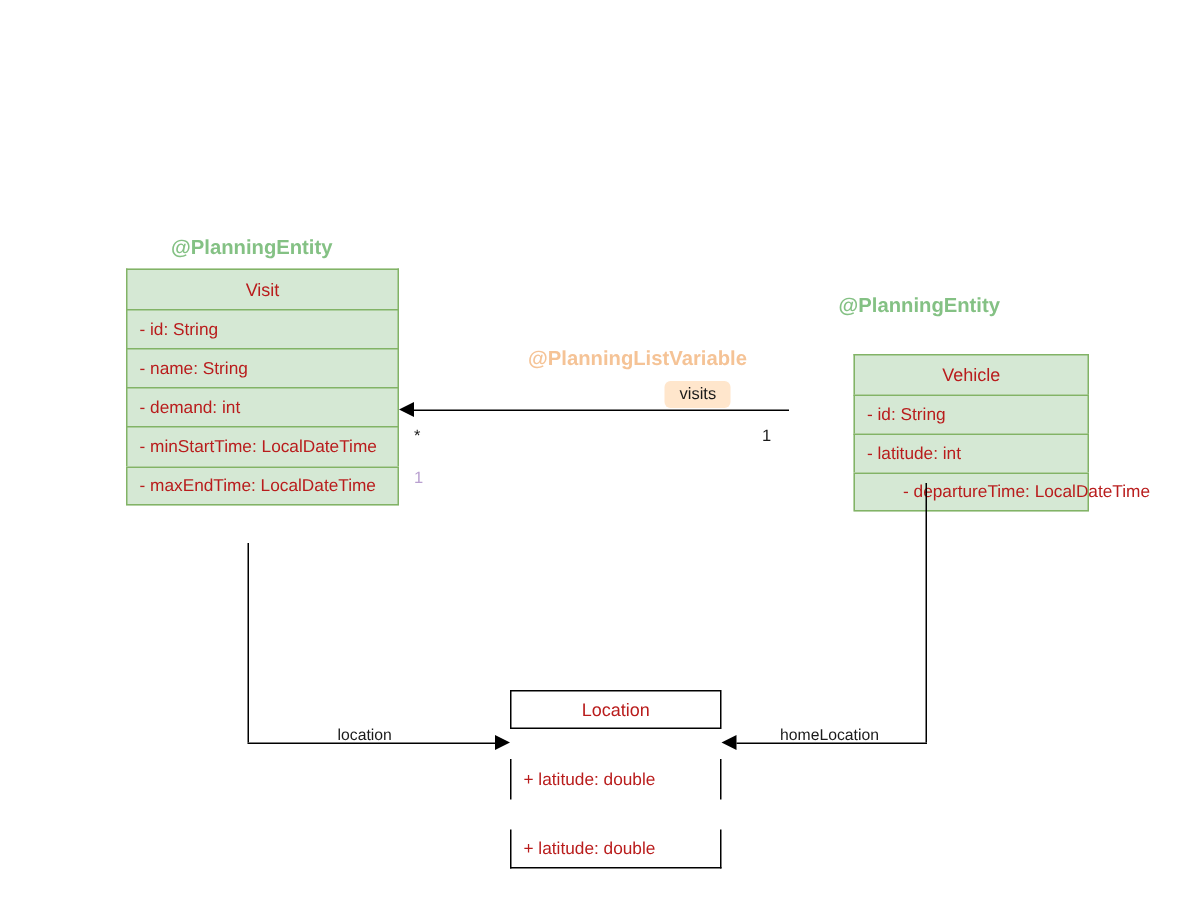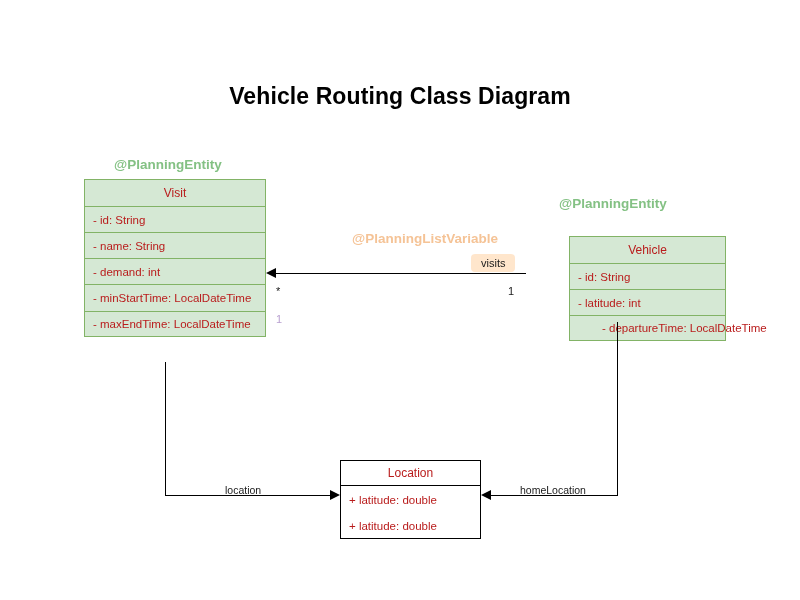--- a/index.html
+++ b/index.html
@@ -67,21 +67,21 @@
 
   
   .uml-class.plain .uml-row {
     background: #ffffff;
     border-left: 1px solid #000000;
     border-right: 1px solid #000000;
     border-top: 1px solid #000000;
     border-bottom: none;
   }
   .uml-class.plain .uml-row:last-child { border-bottom: 1px solid #000000; }
-  .uml-class.plain .uml-row.attr { border-top: none; }
+  .uml-class.plain .uml-row.attr { border-top: none; margin-top: 20px; }
   .uml-class.plain .uml-row.header { border-bottom: 1px solid #000000; }
 
   .uml-row.header {
     justify-content: center;
     font-size: 12px;
   }
   .uml-row.attr {
     justify-content: flex-start;
     padding-left: 8px;
   }
@@ -126,29 +126,27 @@
   .mult.purple { color: #b9a0d0; }
 
   .assoc-badge {
     position: absolute;
     background: #ffe6cc;
     color: #1a1a1a;
     font-size: 11px;
     border-radius: 4px;
     padding: 3px 10px;
     white-space: nowrap;
-    margin-left: 28px;
   }
 </style>
 </head>
 <body>
 
 <div id="canvas">
 
-  <div class="diagram-title">Vehicle Routing Class Diagram</div>
 
   <div class="stereotype green" style="left:114px; top:157px;">@PlanningEntity</div>
 
   <div class="uml-class green" style="left:84px; top:179px; width:182px;">
     <div class="uml-row header" style="height:27px;">Visit</div>
     <div class="uml-row attr" style="height:26px;">- id: String</div>
     <div class="uml-row attr" style="height:26px;">- name: String</div>
     <div class="uml-row attr" style="height:26px;">- demand: int</div>
     <div class="uml-row attr" style="height:27px;">- minStartTime: LocalDateTime</div>
     <div class="uml-row attr" style="height:26px;">- maxEndTime: LocalDateTime</div>

